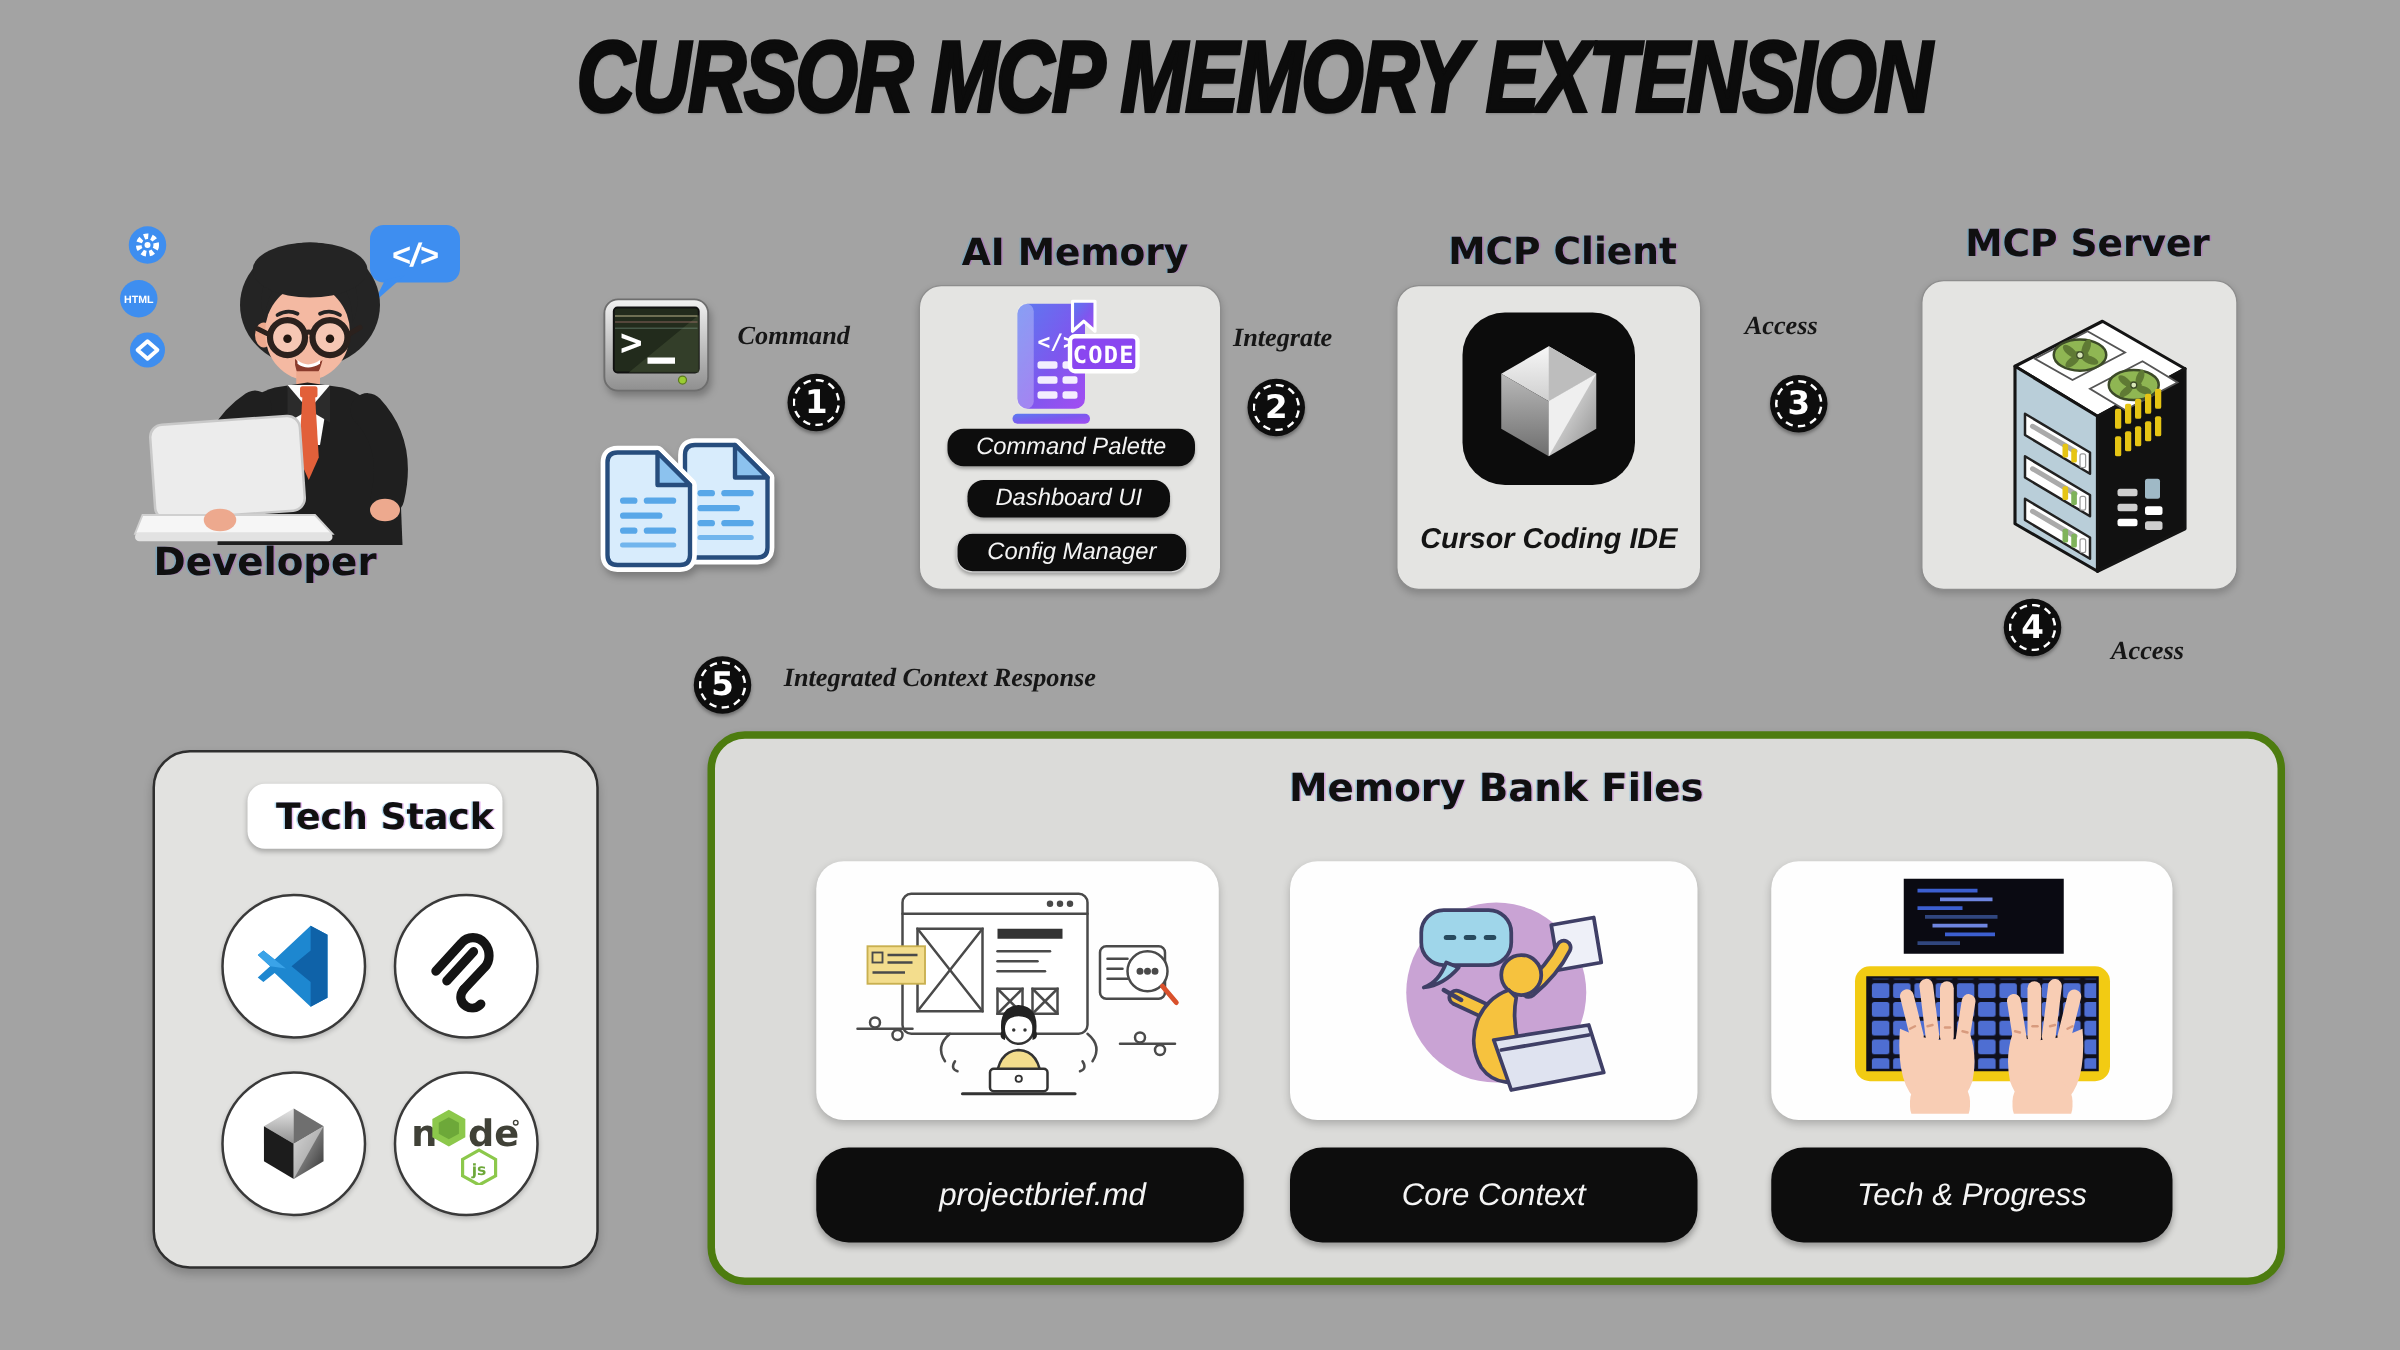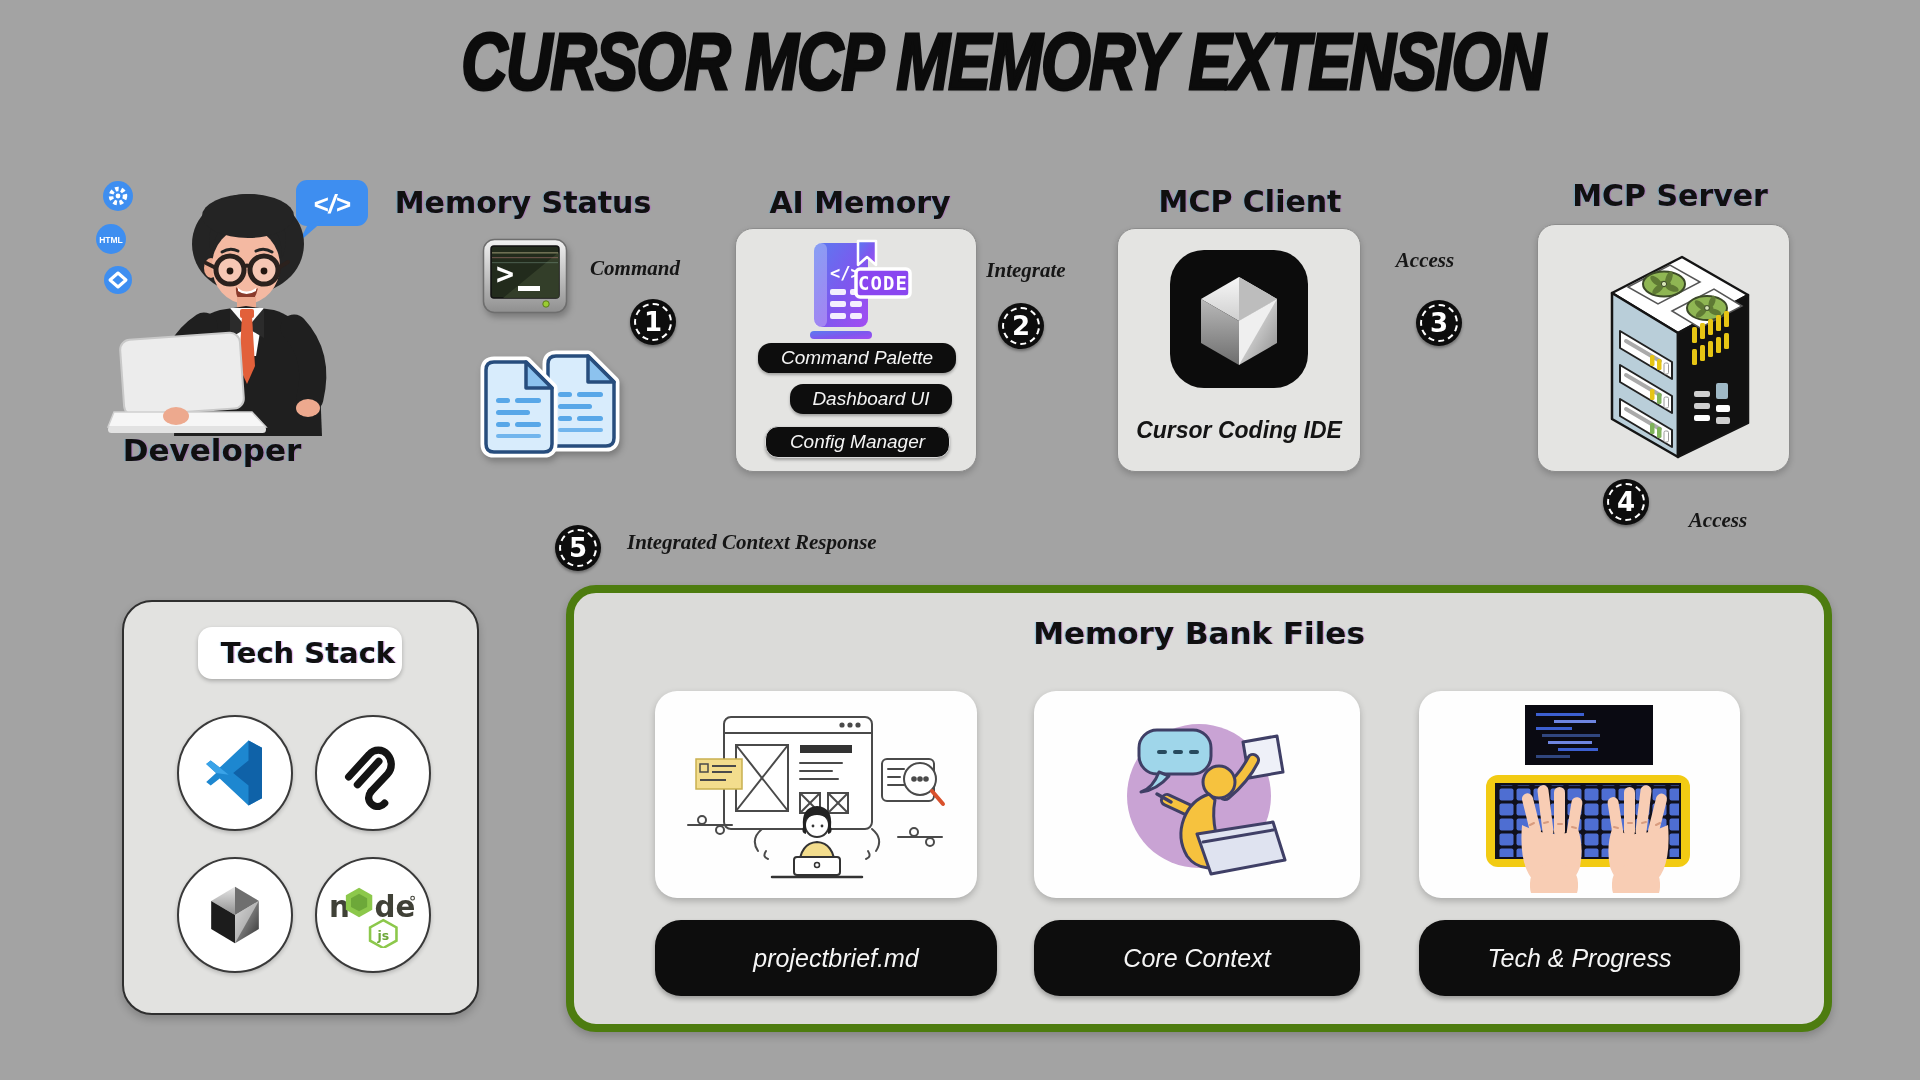--- a/index.html
+++ b/index.html
@@ -39,21 +39,21 @@
   
   .ts-box{left:122px;top:600px;width:353px;height:411px;background:#e2e2e0;
       border:2.5px solid #2f2f2f;border-radius:30px;box-shadow:0 4px 8px rgba(0,0,0,.2);}
   .ts-pill{position:absolute;left:74px;top:25px;width:204px;height:52px;background:#fff;
       border-radius:14px;box-shadow:0 2px 4px rgba(0,0,0,.25);display:flex;align-items:center;justify-content:center;}
   .ts-circle{position:absolute;width:112px;height:112px;border-radius:50%;background:#fff;
       border:2px solid #3a3a3a;display:flex;align-items:center;justify-content:center;
       box-shadow:0 2px 4px rgba(0,0,0,.2);}
   
   .mb-box{left:566px;top:585px;width:1250px;height:431px;background:#dbdbd9;
-      border:8px solid #4d7c0f;border-radius:30px;box-shadow:0 4px 8px rgba(0,0,0,.2);}
+      border:6px solid #4d7c0f;border-radius:30px;box-shadow:0 4px 8px rgba(0,0,0,.2);}
   .mb-title{position:absolute;left:0;right:0;top:22px;text-align:center;font-size:31px;}
   .file-card{position:absolute;top:98px;height:207px;background:#fefefe;border-radius:22px;
       box-shadow:0 3px 7px rgba(0,0,0,.22);display:flex;align-items:center;justify-content:center;overflow:hidden;}
   .file-pill{position:absolute;top:327px;height:76px;background:#0d0d0d;border-radius:26px;
       color:#f5f5f5;display:flex;align-items:center;justify-content:center;
       font-style:italic;font-size:25px;font-family:"Liberation Sans",sans-serif;
       box-shadow:0 3px 5px rgba(0,0,0,.3);}
   svg{display:block;}
   .soft-shadow{filter:drop-shadow(2px 4px 3px rgba(0,0,0,.25));}
 </style>
@@ -122,21 +122,20 @@
         </g>
         <polygon points="34,244 172,244 186,259 28,259" fill="#f6f6f6" stroke="#d0d0d0" stroke-width="1.5"></polygon>
         <rect x="28" y="258" width="158" height="7" rx="3.5" fill="#e2e2e2"></rect>
         <ellipse cx="96" cy="248" rx="13" ry="9" fill="#eda98e"></ellipse>
         <ellipse cx="228" cy="240" rx="12" ry="9" fill="#eda98e"></ellipse>
       </g>
     </svg>
   </div>
   <div class="abs comic" style="left:100px;top:432px;width:224px;font-size:31px;text-align:center;">Developer</div>
 
-  <div class="abs comic section-title" style="left:383px;top:185px;width:280px;">Memory Status</div>
 
   <div class="abs soft-shadow" style="left:482px;top:238px;">
     <svg width="86" height="76" viewBox="0 0 86 76">
       <defs>
         <linearGradient id="termFrame" x1="0" y1="0" x2="0" y2="1">
           <stop offset="0" stop-color="#f2f2f2"></stop>
             <stop offset="1" stop-color="#8f8f8f"></stop>
         </linearGradient>
       </defs>
       <rect x="1.5" y="1.5" width="83" height="73" rx="11" fill="url(#termFrame)" stroke="#6e6e6e" stroke-width="1.5"></rect>
@@ -204,21 +203,21 @@
         <rect x="34" y="62" width="16" height="6" rx="2" fill="#fff" opacity=".9"></rect>
           <rect x="54" y="62" width="12" height="6" rx="2" fill="#fff" opacity=".9"></rect>
         <rect x="34" y="74" width="16" height="6" rx="2" fill="#fff" opacity=".9"></rect>
           <rect x="54" y="74" width="12" height="6" rx="2" fill="#fff" opacity=".9"></rect>
         <rect x="60" y="30" width="54" height="28" rx="4" fill="#8a46f0" stroke="#fff" stroke-width="3.5"></rect>
         <text x="87" y="51" text-anchor="middle" font-family="DejaVu Sans Mono,monospace" font-weight="bold" font-size="19" fill="#fff" letter-spacing="1">CODE</text>
         <rect x="14" y="92" width="62" height="8" rx="4" fill="url(#bookGrad)"></rect>
       </svg>
     </div>
     <div class="mini-pill" style="left:22px;top:114px;width:198px;height:30px;">Command Palette</div>
-    <div class="mini-pill" style="left:54px;top:155px;width:162px;height:30px;">Dashboard UI</div>
+    <div class="mini-pill" style="left:38px;top:155px;width:162px;height:30px;">Dashboard UI</div>
     <div class="mini-pill bordered" style="left:29px;top:197px;width:183px;height:30px;">Config Manager</div>
   </div>
 
   <div class="abs action-label" style="left:960px;top:258px;width:132px;">Integrate</div>
   <div class="abs step-badge" style="left:998px;top:303px;">
       <span>2</span>
     </div>
 
   <div class="abs comic section-title" style="left:1130px;top:184px;width:240px;">MCP Client</div>
 

